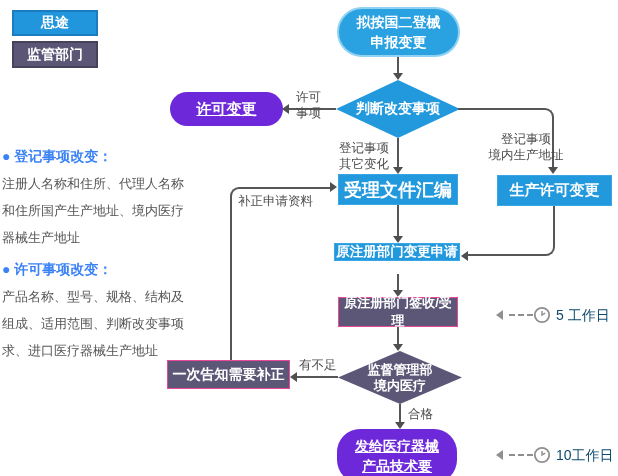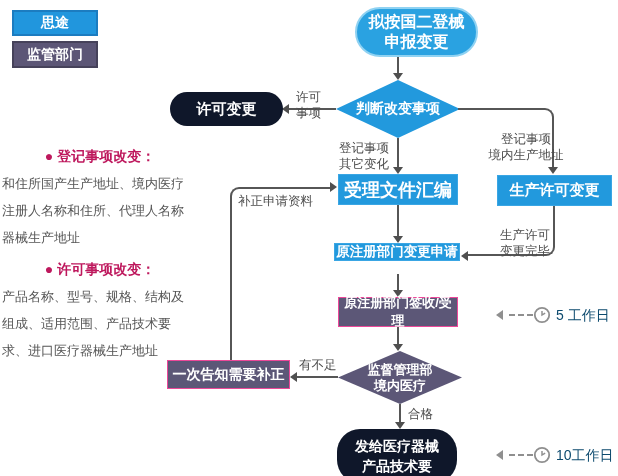--- a/index.html
+++ b/index.html
@@ -6,21 +6,21 @@
   #canvas{
     position:relative;width:618px;height:476px;background:#ffffff;overflow:hidden;
     font-family:"Liberation Sans","DejaVu Sans",sans-serif;
   }
   .abs{position:absolute;}
   
   .node{display:flex;align-items:center;justify-content:center;flex-direction:column;
         color:#fff;font-weight:bold;text-align:center;box-sizing:border-box;}
   .node-blue{background:#2299dd;border:1px solid #3aa6e4;}
   .node-purple{background:#5c5777;border:1px solid #ec4899;}
-  .node-dark{background:#0f172a;}
+  .node-dark{background:#6d28d9;text-decoration:underline;}
   .pill-start{border-radius:26px;border:2px solid #8fd2f2;background:#2aa2e1;}
   .pill-dark{border-radius:20px;}
   .diamond{clip-path:polygon(50% 0,100% 50%,50% 100%,0 50%);}
   
   .line-v{width:0;border-left:2px solid #565656;}
   .line-h{height:0;border-top:2px solid #565656;}
   .elbow{box-sizing:border-box;}
   .elbow-tr{border-top:2px solid #565656;border-right:2px solid #565656;border-top-right-radius:9px;}
   .elbow-br{border-bottom:2px solid #565656;border-right:2px solid #565656;border-bottom-right-radius:9px;}
   .elbow-tl{border-top:2px solid #565656;border-left:2px solid #565656;border-top-left-radius:9px;}
@@ -30,52 +30,52 @@
   .dash{height:0;border-top:2px dashed #8f8f8f;}
   
   .edge-label{font-size:12.5px;color:#4c4c4c;line-height:16px;white-space:nowrap;}
   .timer-label{font-size:14px;color:#0c4a6e;white-space:nowrap;}
   
   .legend{display:flex;align-items:center;justify-content:center;color:#fff;font-weight:bold;font-size:14px;box-sizing:border-box;}
   .legend-blue{background:#2196dd;border:2px solid #1c7cc0;}
   .legend-purple{background:#5c5676;border:2px solid #46425a;}
   
   .notes{font-size:13px;color:#555;width:196px;}
-  .notes .title{font-size:14px;font-weight:bold;color:#be185d;line-height:20px;margin:0 0 4px 0;text-align:center;}
+  .notes .title{font-size:14px;font-weight:bold;color:#3b82f6;line-height:20px;margin:0 0 4px 0;}
   .notes .body-line{line-height:27px;white-space:nowrap;}
   .notes .section{margin-bottom:8px;}
 </style>
 </head>
 <body>
 
 <div id="canvas">
 
   <div class="legend legend-blue abs" style="left:12px;top:10px;width:86px;height:26px;">
     <span>思途</span>
   </div>
   <div class="legend legend-purple abs" style="left:12px;top:41px;width:86px;height:27px;">
     <span>监管部门</span>
   </div>
 
   <div class="notes abs" style="left:2px;top:146px;">
     <div class="section">
       <div class="title">● 登记事项改变：</div>
+      <div class="body-line">注册人名称和住所、代理人名称</div>
       <div class="body-line">和住所国产生产地址、境内医疗</div>
-      <div class="body-line">注册人名称和住所、代理人名称</div>
       <div class="body-line">器械生产地址</div>
     </div>
     <div class="section">
       <div class="title">● 许可事项改变：</div>
       <div class="body-line">产品名称、型号、规格、结构及</div>
-      <div class="body-line">组成、适用范围、产品技术要</div>
+      <div class="body-line">组成、适用范围、判断改变事项</div>
       <div class="body-line">求、进口医疗器械生产地址</div>
     </div>
   </div>
 
-  <div class="node pill-start abs" style="left:355px;top:7px;width:123px;height:50px;font-size:16px;line-height:20px;">
+  <div class="node pill-start abs" style="left:337px;top:7px;width:123px;height:50px;font-size:14px;line-height:20px;">
     <span>拟按国二登械</span>
     <span>申报变更</span>
   </div>
 
   <div class="line-v abs" style="left:397px;top:57px;height:16px;"></div>
   <div class="arrow-down abs" style="left:393px;top:73px;"></div>
 
   <div class="node node-blue diamond abs" style="left:336px;top:80px;width:124px;height:58px;font-size:14px;border:none;">
     <span>判断改变事项</span>
   </div>
@@ -111,24 +111,20 @@
 
   <div class="node node-blue abs" style="left:497px;top:175px;width:115px;height:31px;font-size:15px;">
     <span>生产许可变更</span>
   </div>
 
   <div class="line-v abs" style="left:397px;top:205px;height:31px;"></div>
   <div class="arrow-down abs" style="left:393px;top:236px;"></div>
 
   <div class="elbow elbow-br abs" style="left:468px;top:206px;width:87px;height:50px;"></div>
   <div class="arrow-left abs" style="left:461px;top:251px;"></div>
-  <div class="edge-label abs" style="left:500px;top:227px;">
-    <div>生产许可</div>
-    <div>变更完毕</div>
-  </div>
 
   <div class="node node-blue abs" style="left:334px;top:243px;width:126px;height:18px;font-size:13.5px;">
     <span>原注册部门变更申请</span>
   </div>
 
   <div class="line-v abs" style="left:397px;top:274px;height:16px;"></div>
   <div class="arrow-down abs" style="left:393px;top:290px;"></div>
 
   <div class="node node-purple abs" style="left:338px;top:297px;width:120px;height:30px;font-size:13px;">
     <span>原注册部门签收/受理</span>

